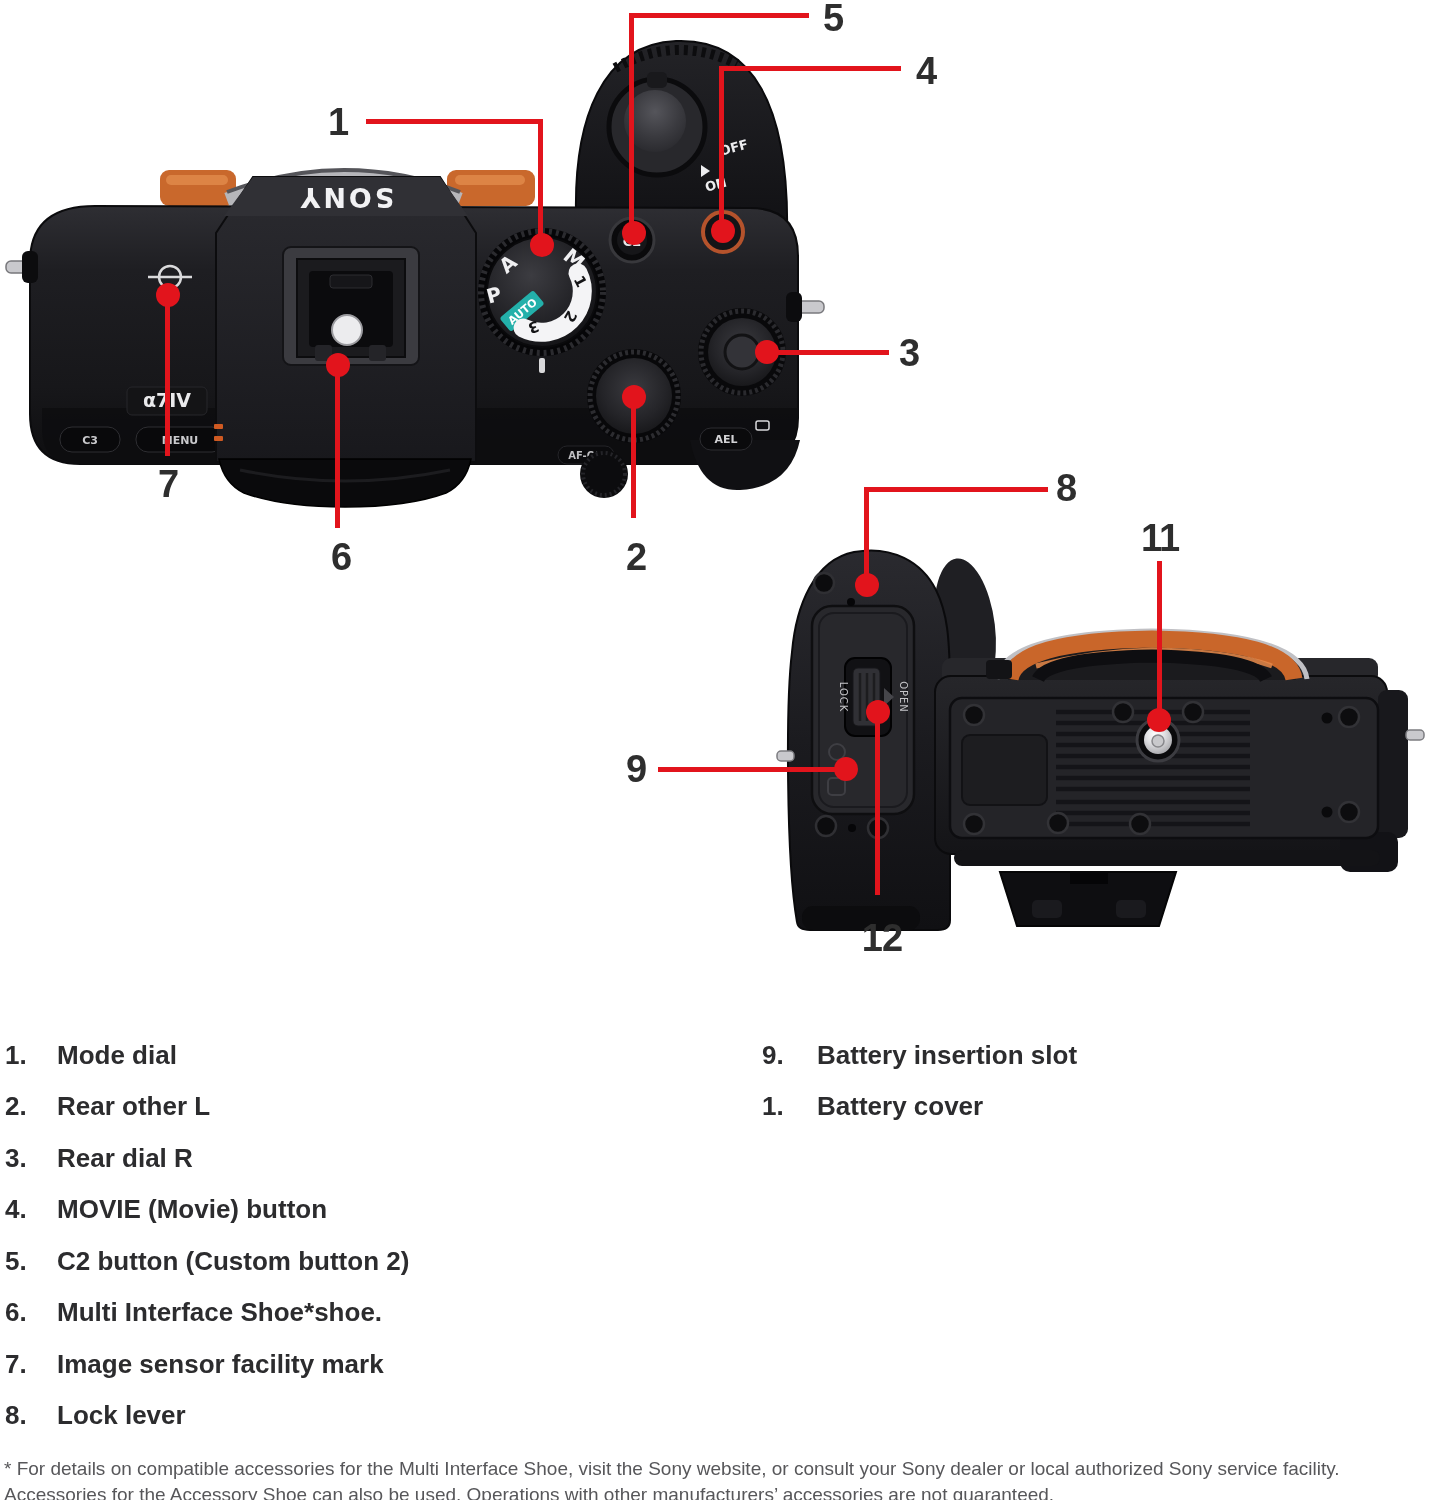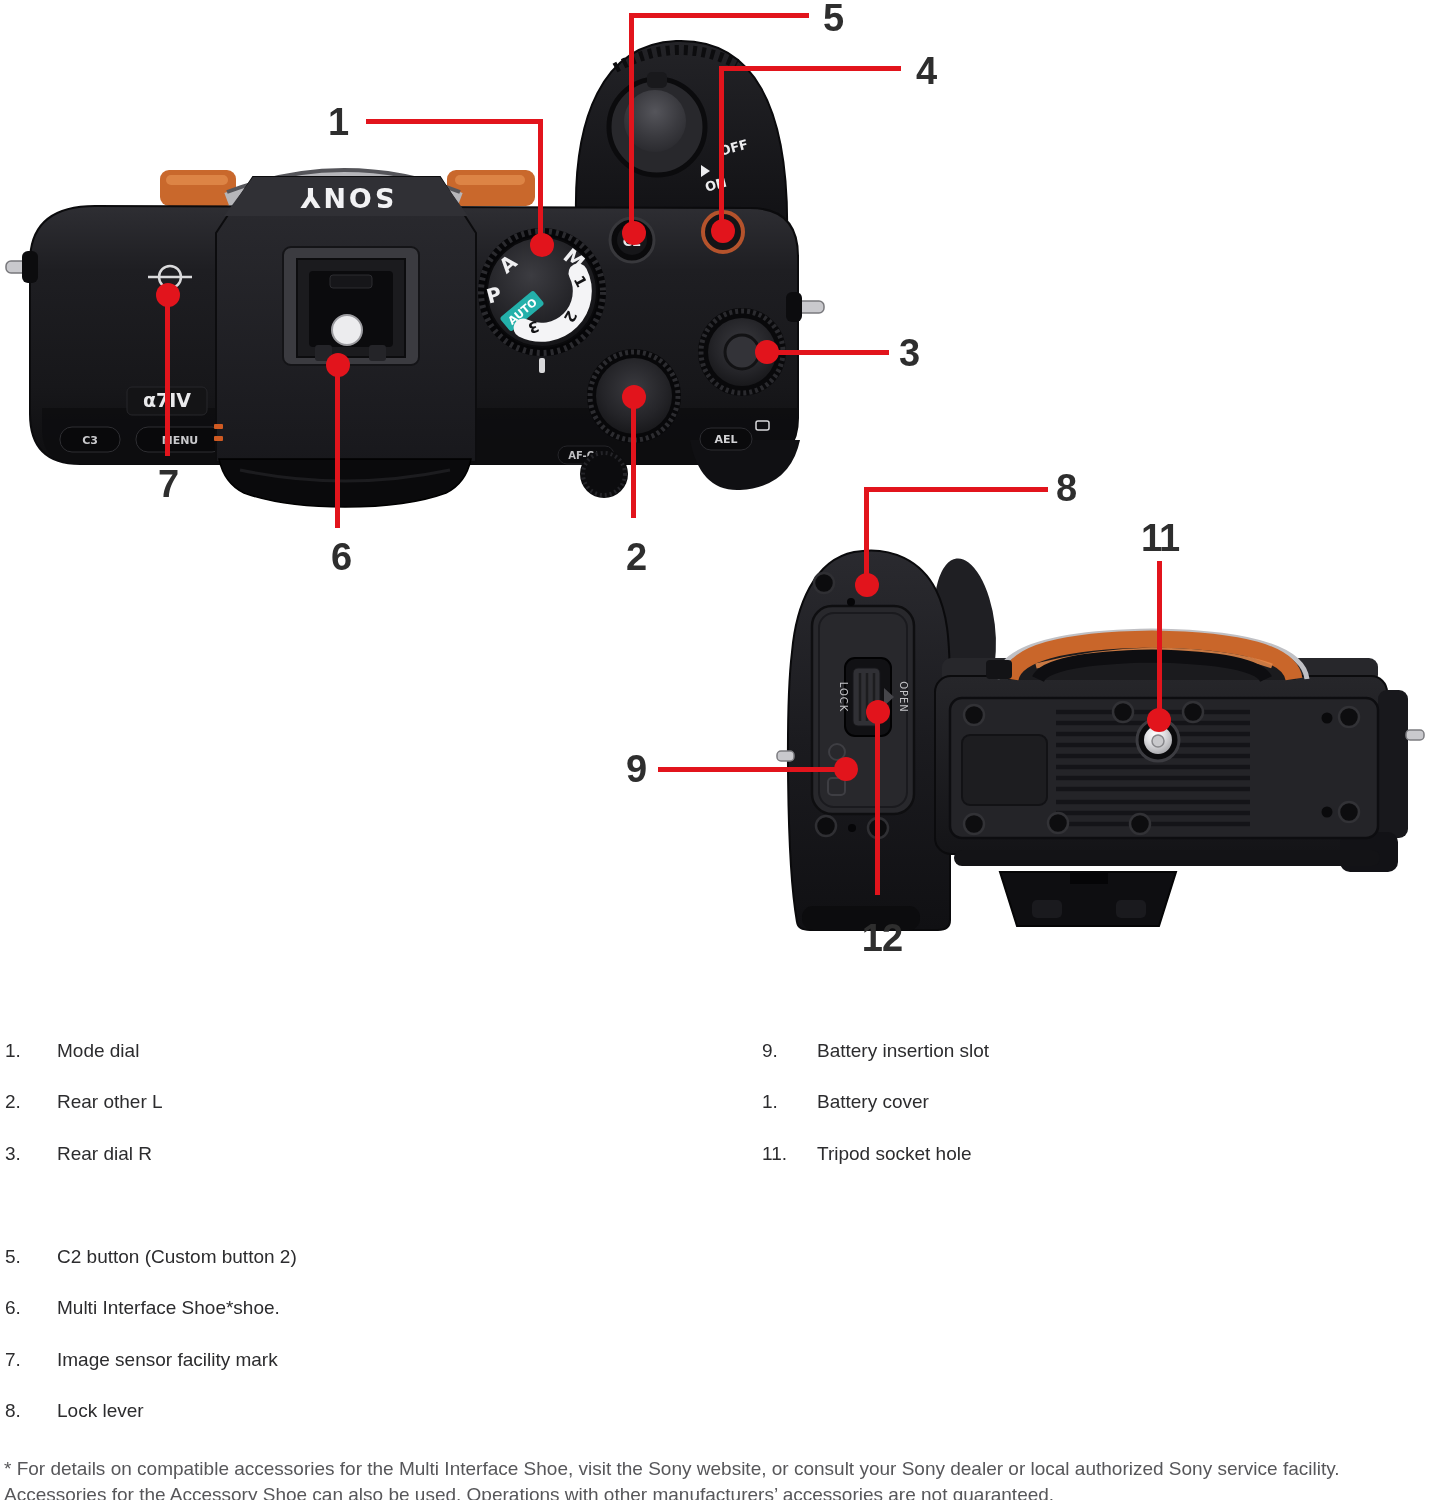--- a/index.html
+++ b/index.html
@@ -11,21 +11,21 @@
   .cam { position:absolute; }
   .cam-top { left:0; top:0; }
   .cam-bottom { left:770px; top:530px; }
 
   .co-line { position:absolute; background:#e2141c; }
   .co-dot  { position:absolute; width:24px; height:24px; border-radius:50%;
              background:#e2141c; transform:translate(-50%,-50%); }
   .co-num  { position:absolute; transform:translate(-50%,-50%);
              font-size:38px; font-weight:bold; color:#2e2e2e; letter-spacing:-1px; }
 
-  .legend-item { position:absolute; font-size:19px; font-weight:normal;
+  .legend-item { position:absolute; font-size:26px; font-weight:bold;
                  color:#2c2c2e; white-space:nowrap; }
   .lnum { display:inline-block; }
   .lnum-l { width:52px; }
   .lnum-r { width:55px; }
 
   .footnote { position:absolute; left:4px; top:1456px; width:1420px;
               font-size:19px; line-height:25.5px; color:#57575a; }
 
   svg text { font-family:"DejaVu Sans", sans-serif; }
 </style>
@@ -369,40 +369,40 @@
 
   <div class="legend-item" style="left:5px;top:1040px">
     <span class="lnum lnum-l">1.</span><span>Mode dial</span>
   </div>
   <div class="legend-item" style="left:5px;top:1091px">
     <span class="lnum lnum-l">2.</span><span>Rear other L</span>
   </div>
   <div class="legend-item" style="left:5px;top:1143px">
     <span class="lnum lnum-l">3.</span><span>Rear dial R</span>
   </div>
+  <div class="legend-item" style="left:5px;top:1194px">
+    <span class="lnum lnum-l">4.</span><span>MOVIE (Movie) button</span>
+  </div>
   <div class="legend-item" style="left:5px;top:1246px">
     <span class="lnum lnum-l">5.</span><span>C2 button (Custom button 2)</span>
   </div>
   <div class="legend-item" style="left:5px;top:1297px">
     <span class="lnum lnum-l">6.</span><span>Multi Interface Shoe*shoe.</span>
   </div>
   <div class="legend-item" style="left:5px;top:1349px">
     <span class="lnum lnum-l">7.</span><span>Image sensor facility mark</span>
   </div>
   <div class="legend-item" style="left:5px;top:1400px">
     <span class="lnum lnum-l">8.</span><span>Lock lever</span>
   </div>
   <div class="legend-item" style="left:762px;top:1040px">
     <span class="lnum lnum-r">9.</span><span>Battery insertion slot</span>
   </div>
   <div class="legend-item" style="left:762px;top:1091px">
     <span class="lnum lnum-r">1.</span><span>Battery cover</span>
-  </div>
-  <div class="legend-item" style="left:762px;top:1143px">
-    <span class="lnum lnum-r">11.</span><span>Tripod socket hole</span>
   </div>
 
   <div class="footnote">
     <div>* For details on compatible accessories for the Multi Interface Shoe, visit the Sony website, or consult your Sony dealer or local authorized Sony service facility.</div>
     <div>Accessories for the Accessory Shoe can also be used. Operations with other manufacturers’ accessories are not guaranteed.</div>
   </div>
 
 </div>
 
 </body></html>

